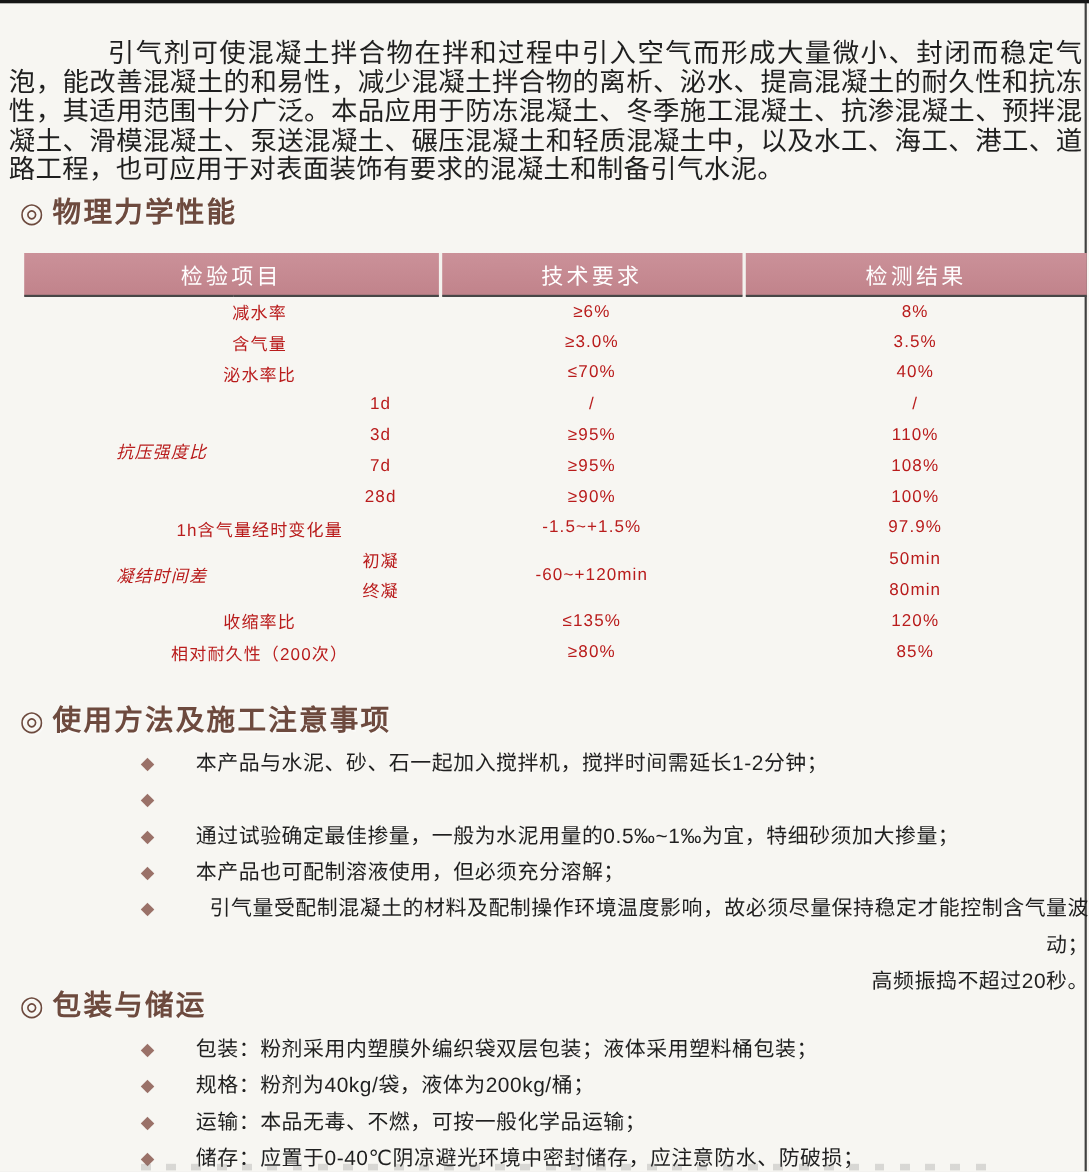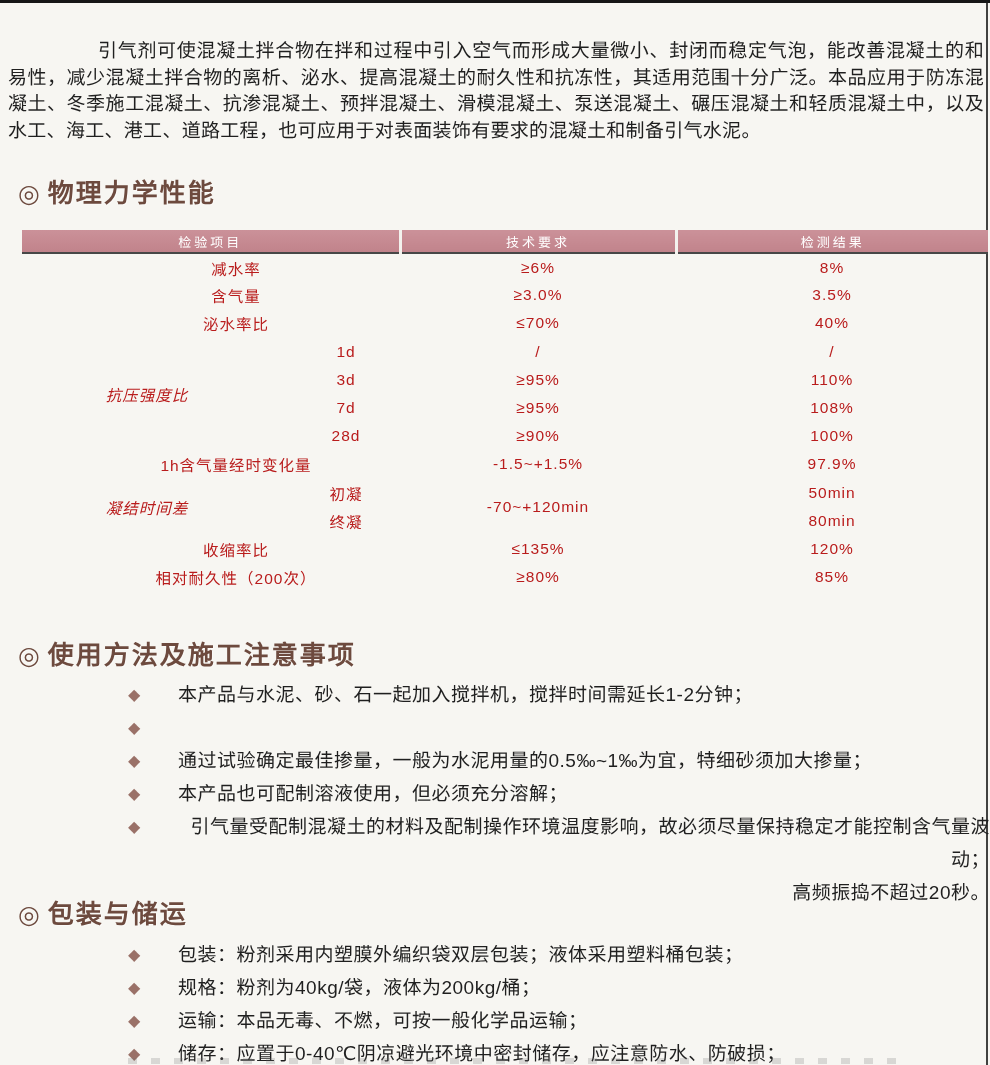--- a/index.html
+++ b/index.html
@@ -6,38 +6,38 @@
     --page-bg:#f7f6f2; --heading:#6d4a3e; --table-header-bg:#c1838b;
     --table-header-bg-light:#cb9199; --bullet:#9a7168; --text:#1f1f1f;
   }
   *{margin:0;padding:0;box-sizing:border-box;}
   body{background:#e8e8e8;font-family:"Liberation Sans","DejaVu Sans",sans-serif;}
   .page{position:relative;width:990px;height:1065px;background:var(--page-bg);
         overflow:hidden;color:var(--text);}
   .top-bar{position:absolute;top:0;left:0;right:0;height:3px;background:#161616;}
   .right-bar{position:absolute;top:0;bottom:0;right:2px;width:2px;background:rgba(25,25,25,.82);}
 
-  .intro{position:absolute;top:38px;left:8px;width:976px;font-size:19px;
+  .intro{position:absolute;top:38px;left:8px;width:976px;font-size:24px;
          line-height:26.5px;letter-spacing:.3px;text-align:justify;text-indent:90px;
-         color:var(--text);}
+         color:var(--text);font-family:Liberation Mono, monospace;}
 
   .sec-heading{position:absolute;left:18px;font-size:26px;font-weight:bold;
                color:var(--heading);letter-spacing:2px;
                text-shadow:1px 1px 0 rgba(255,255,255,.45);}
   .sec-heading .marker{font-weight:normal;margin-right:6px;font-size:25px;}
   #h-sec1{top:172px;text-align:center;}
   #h-sec2{top:634px;}
   #h-sec3{top:893px;}
 
   table.props{position:absolute;top:230px;left:22px;width:966px;
               border-collapse:collapse;table-layout:fixed;}
   table.props col.c1a{width:190px;} table.props col.c1b{width:188px;}
   table.props col.c2{width:276px;}  table.props col.c3{width:312px;}
-  table.props thead th{height:23px;background:linear-gradient(var(--table-header-bg-light),var(--table-header-bg));
-              color:#fff;font-size:13px;font-weight:normal;letter-spacing:3px;
+  table.props thead th{height:39px;background:linear-gradient(var(--table-header-bg-light),var(--table-header-bg));
+              color:#fff;font-size:20px;font-weight:normal;letter-spacing:3px;
               border-bottom:2px solid #474747;}
   table.props thead th + th{border-left:3px solid #f3f2ee;}
   table.props td{height:28.2px;font-size:15.5px;text-align:center;vertical-align:middle;
               color:#b91c1c;letter-spacing:1px;}
   td.lbl{padding-left:50px;}
   td.grp{padding-left:60px;font-style:italic;}
   td.sub{padding-left:80px;}
 
   .bullets{position:absolute;left:0;width:990px;}
   #bullets-sec2{top:678px;}
@@ -119,21 +119,21 @@
 
       <tr>
         <td colspan="2" class="lbl">1h含气量经时变化量</td>
         <td>-1.5~+1.5%</td>
         <td>97.9%</td>
       </tr>
 
       <tr>
         <td rowspan="2" class="grp">凝结时间差</td>
         <td class="sub">初凝</td>
-        <td rowspan="2">-70~+120min</td>
+        <td rowspan="2">-60~+120min</td>
         <td>50min</td>
       </tr>
       <tr>
         <td class="sub">终凝</td>
         <td>80min</td>
       </tr>
 
       <tr>
         <td colspan="2" class="lbl">收缩率比</td>
         <td>≤135%</td>

